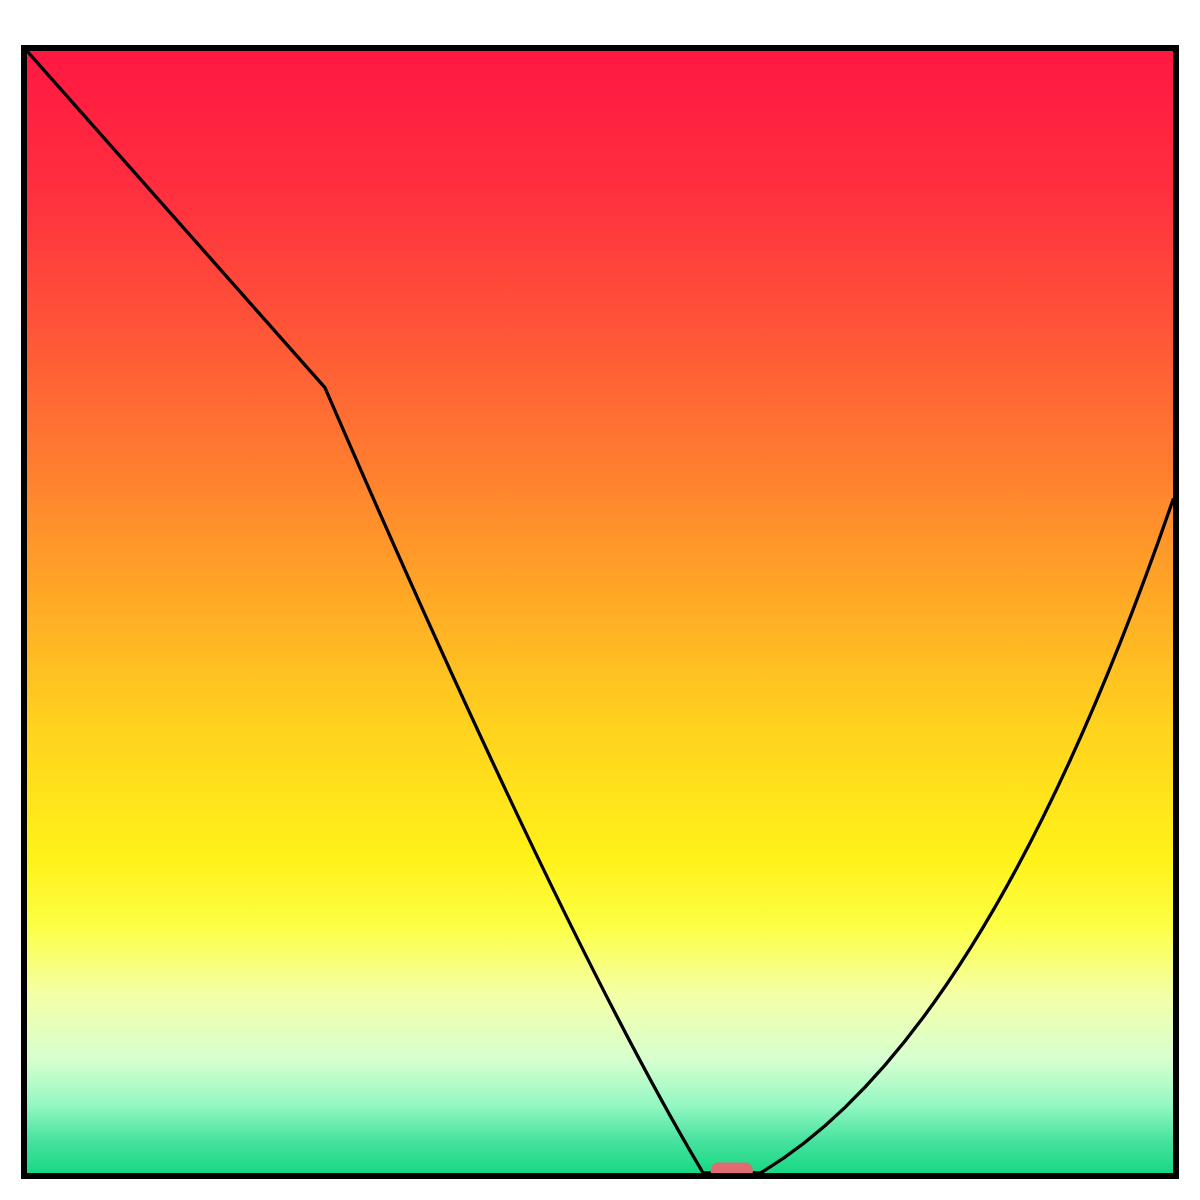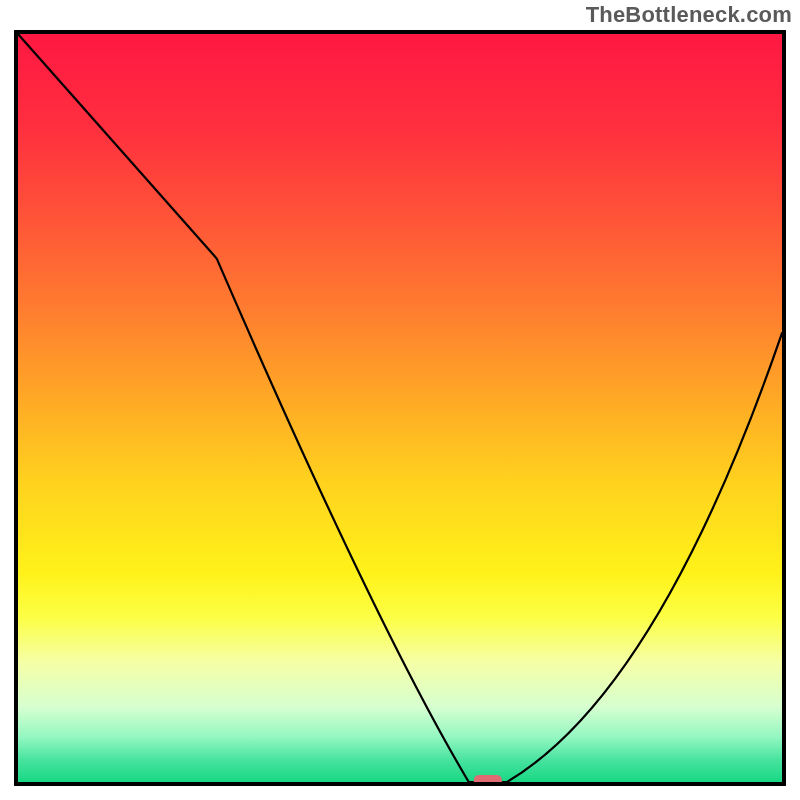--- a/index.html
+++ b/index.html
@@ -55,21 +55,20 @@
     stroke-width: 2.2;
     stroke-linejoin: round;
     stroke-linecap: round;
   }
 </style>
 </head>
 <body>
 
 <div class="chart-outer">
 
-  <div class="watermark">TheBottleneck.com</div>
 
   <div class="plot-border">
     <div class="plot-area">
 
       <svg class="bg" viewBox="0 0 764 748" preserveAspectRatio="none">
         <defs>
           <linearGradient id="bgGrad" x1="0" y1="0" x2="0" y2="1">
               <stop offset="0.0%" stop-color="#ff1842"></stop>
               <stop offset="12.0%" stop-color="#ff2e3f"></stop>
               <stop offset="24.0%" stop-color="#ff5238"></stop>

